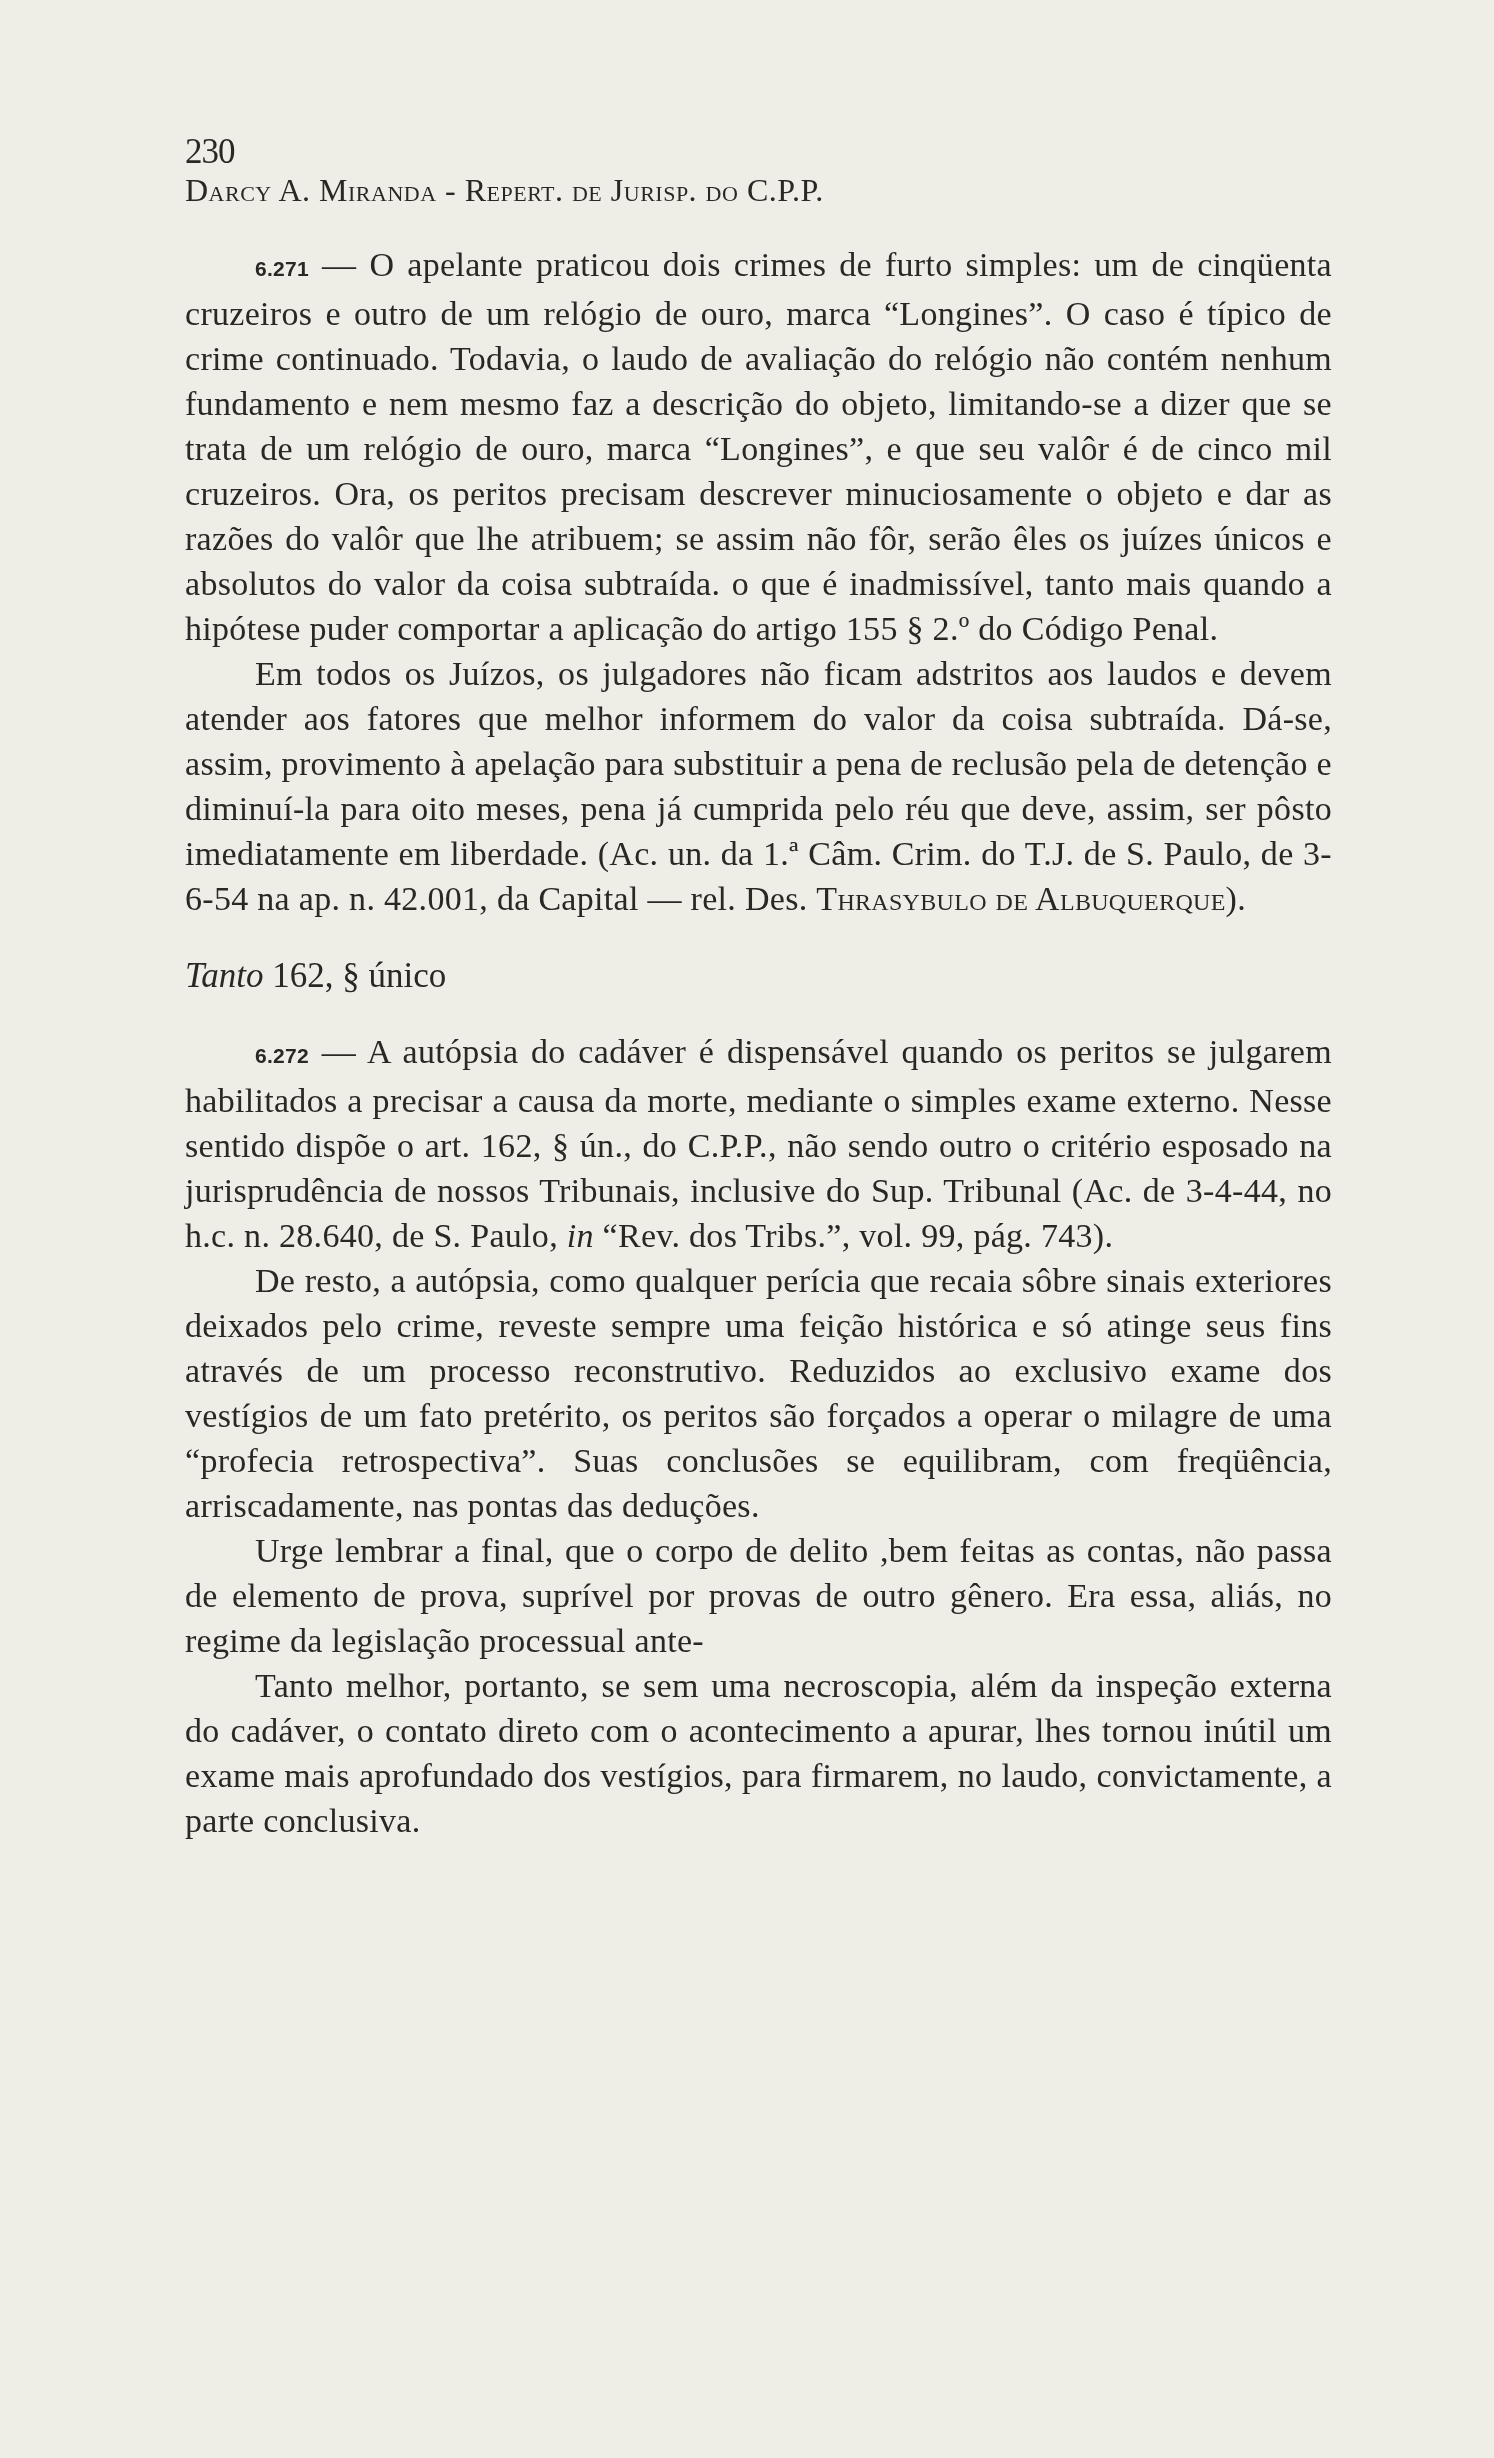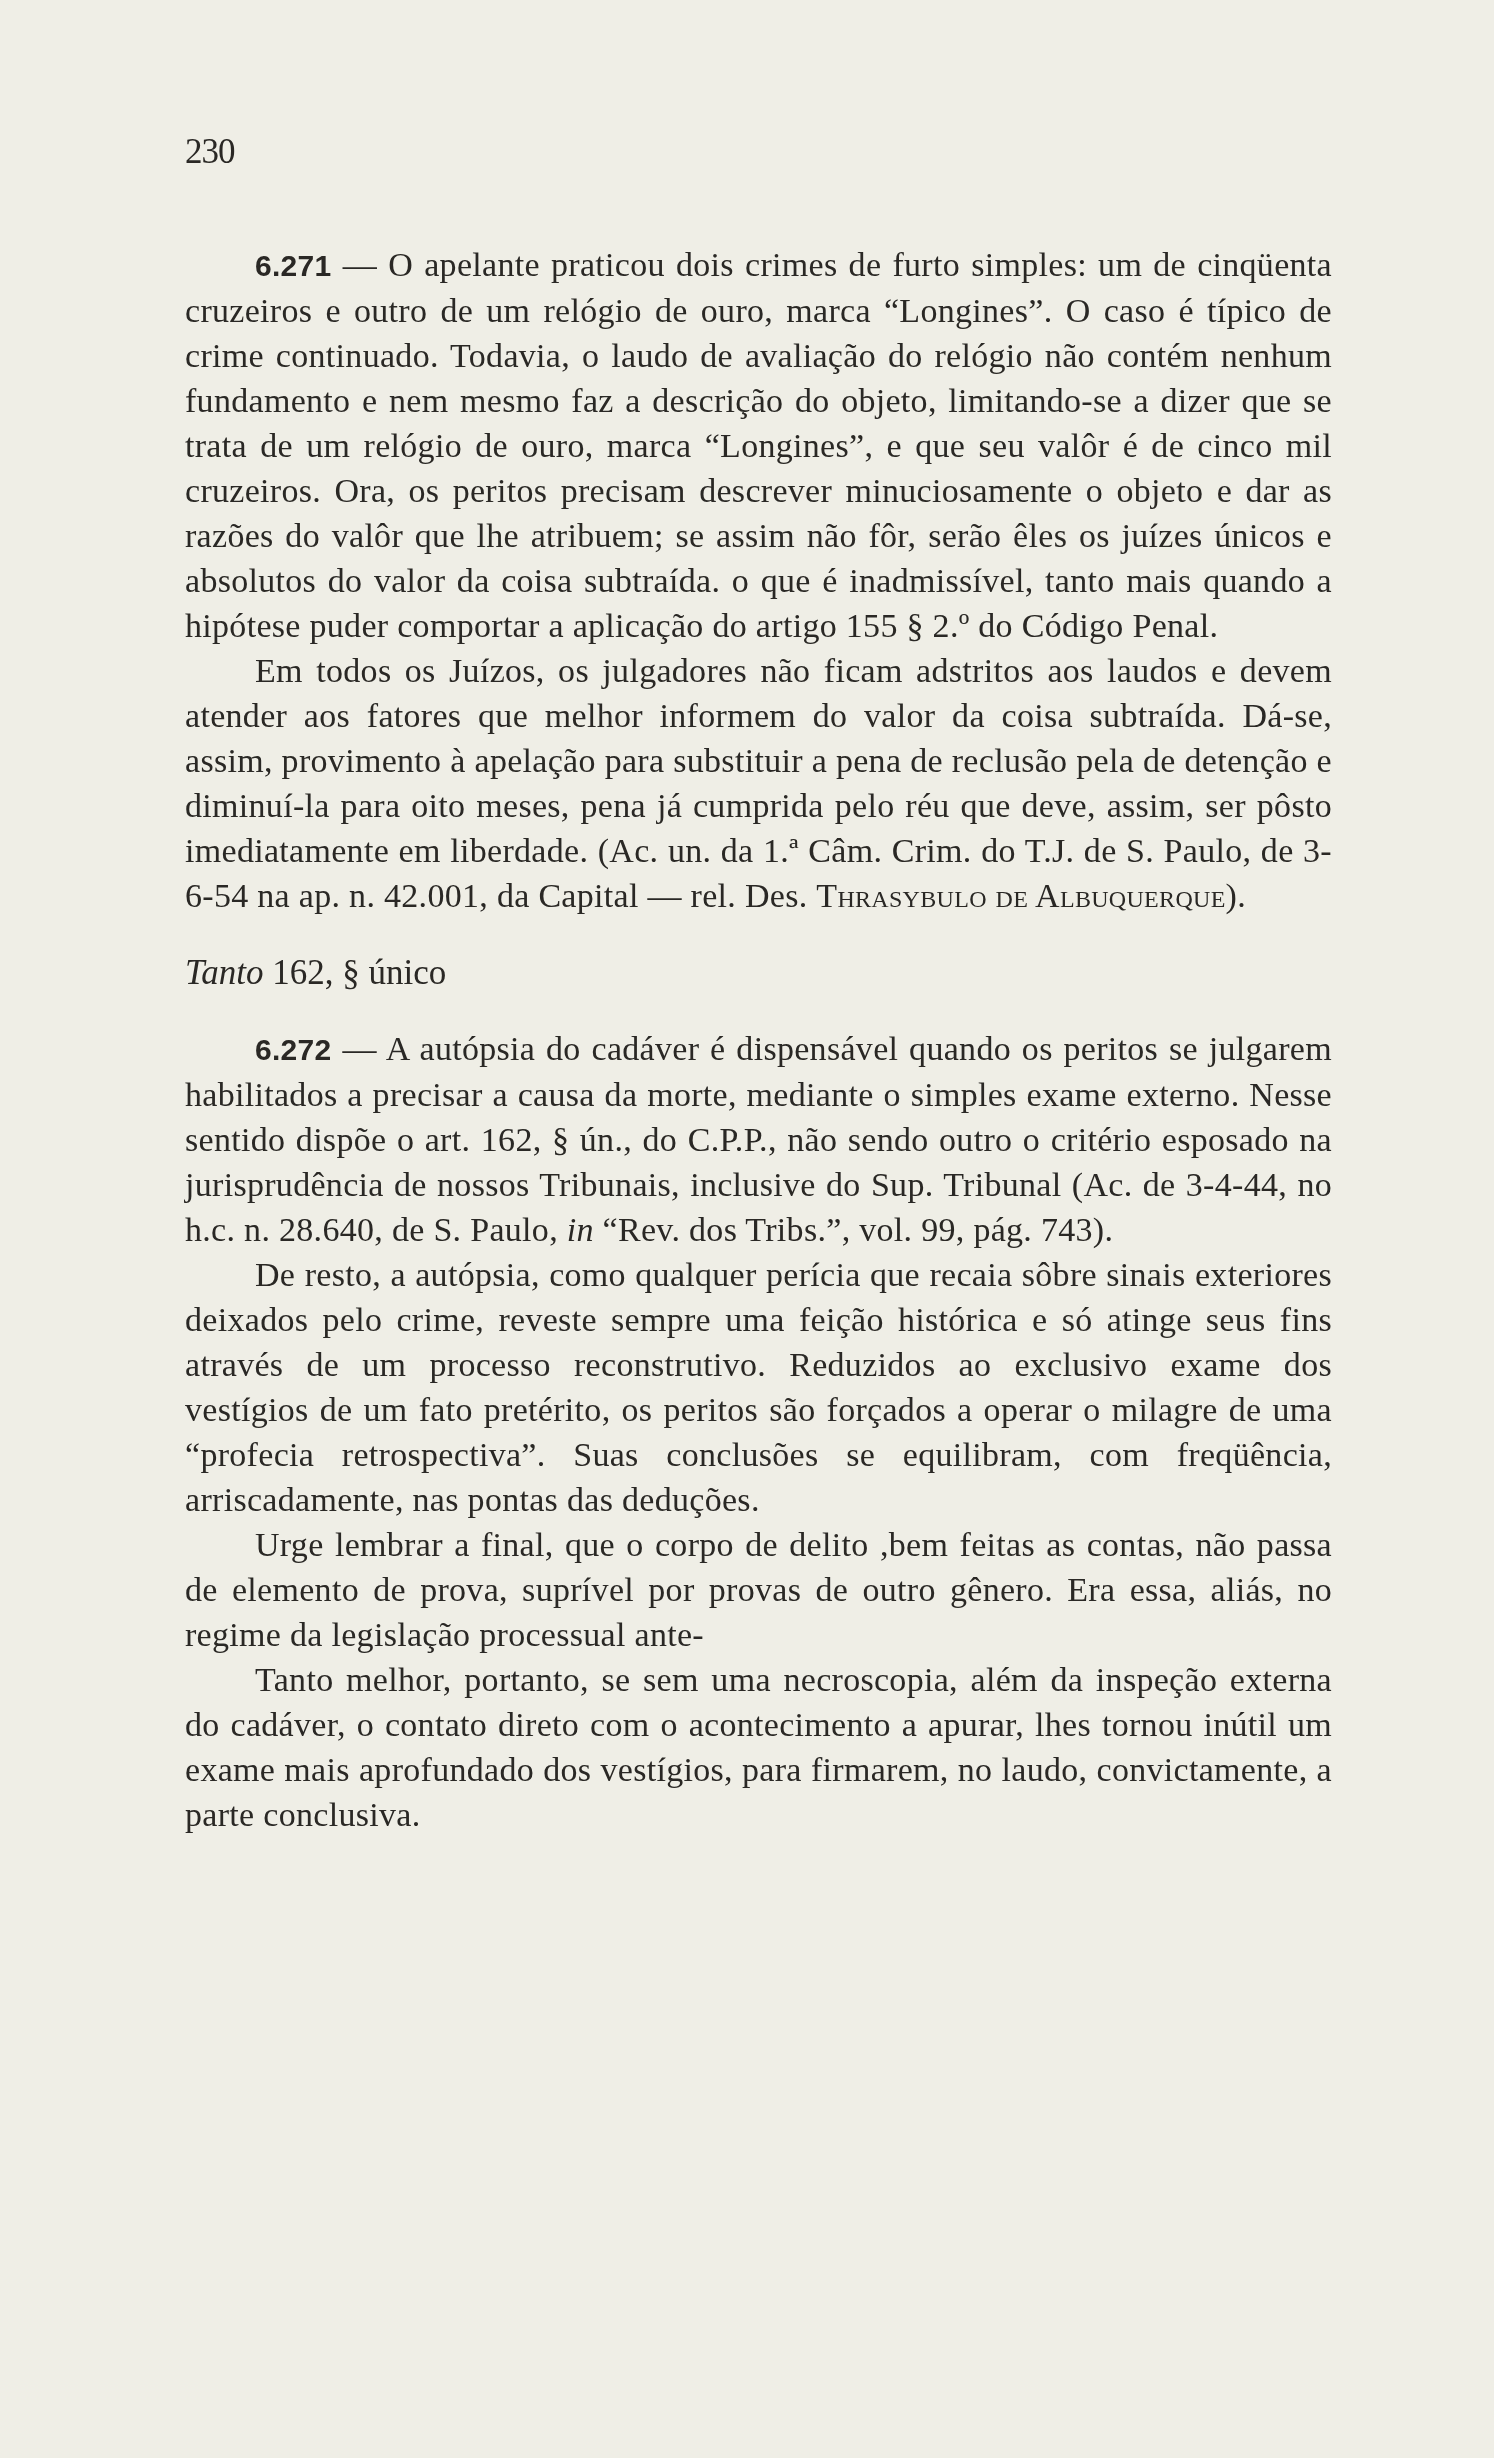--- a/index.html
+++ b/index.html
@@ -30,36 +30,37 @@
     margin: 0;
     font-size: 34px;
     line-height: 45px;
     text-align: justify;
     text-indent: 70px;
     letter-spacing: 0.3px;
   }
   .entry-number {
     font-family: "Liberation Sans", "DejaVu Sans", sans-serif;
     font-weight: bold;
-    font-size: 30px;
+    font-size: 21px;
   }
   .sc { font-variant: small-caps; }
   .section-heading {
     margin: 35px 0 33px 0;
     font-size: 35px;
   }
   .section-heading .it { font-style: italic; }
   em { font-style: italic; }
 </style>
 </head>
 <body>
 
 <div class="page">
   <div class="running-head">
     <span class="page-number">230</span>
+    <span class="head-title">Darcy A. Miranda - Repert. de Jurisp. do C.P.P.</span>
   </div>
 
   <div class="entry">
     <p><span class="entry-number">6.271</span><span> — O apelante praticou dois crimes de furto simples: um de cinqüenta cruzeiros e outro de um relógio de ouro, marca “Longines”. O caso é típico de crime continuado. Todavia, o laudo de avaliação do relógio não contém nenhum fundamento e nem mesmo faz a descrição do objeto, limitando-se a dizer que se trata de um relógio de ouro, marca “Longines”, e que seu valôr é de cinco mil cruzeiros. Ora, os peritos precisam descrever minuciosamente o objeto e dar as razões do valôr que lhe atribuem; se assim não fôr, serão êles os juízes únicos e absolutos do valor da coisa subtraída. o que é inadmissível, tanto mais quando a hipótese puder comportar a aplicação do artigo 155 § 2.º do Código Penal.</span></p>
     <p><span>Em todos os Juízos, os julgadores não ficam adstritos aos laudos e devem atender aos fatores que melhor informem do valor da coisa subtraída. Dá-se, assim, provimento à apelação para substituir a pena de reclusão pela de detenção e diminuí-la para oito meses, pena já cumprida pelo réu que deve, assim, ser pôsto imediatamente em liberdade. (Ac. un. da 1.ª Câm. Crim. do T.J. de S. Paulo, de 3-6-54 na ap. n. 42.001, da Capital — rel. Des. </span><span class="sc">Thrasybulo de Albuquerque</span><span>).</span></p>
   </div>
 
   <div class="section-heading"><span class="it">Tanto</span><span> 162, § único</span></div>
 
   <div class="section">

